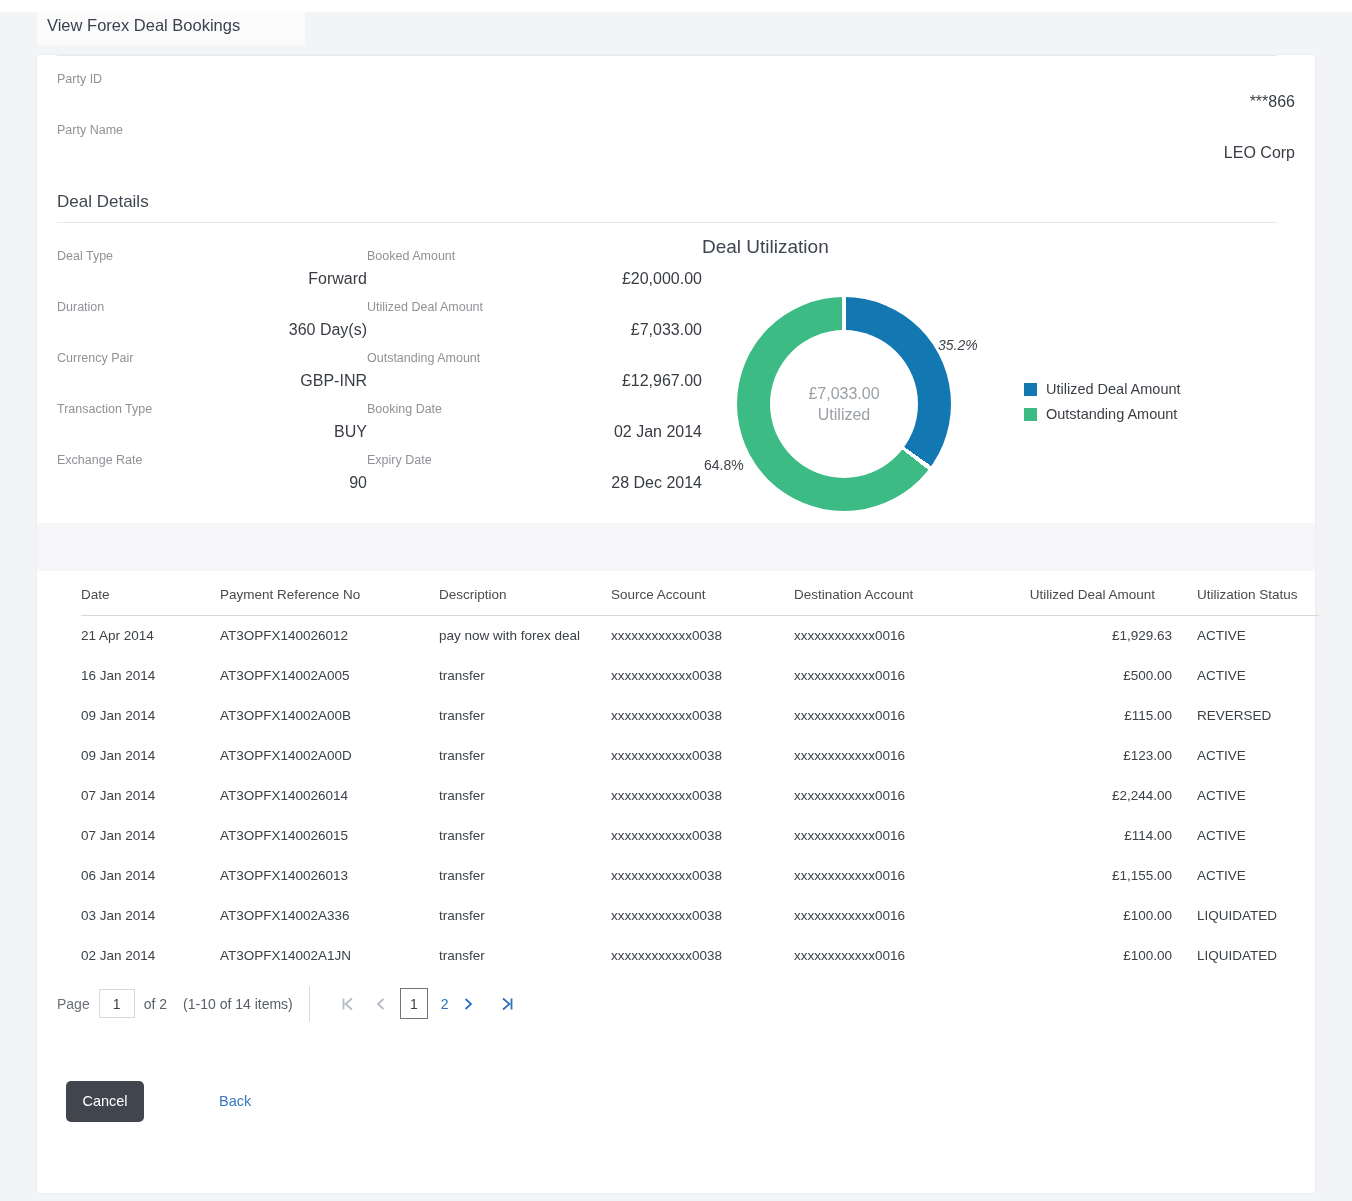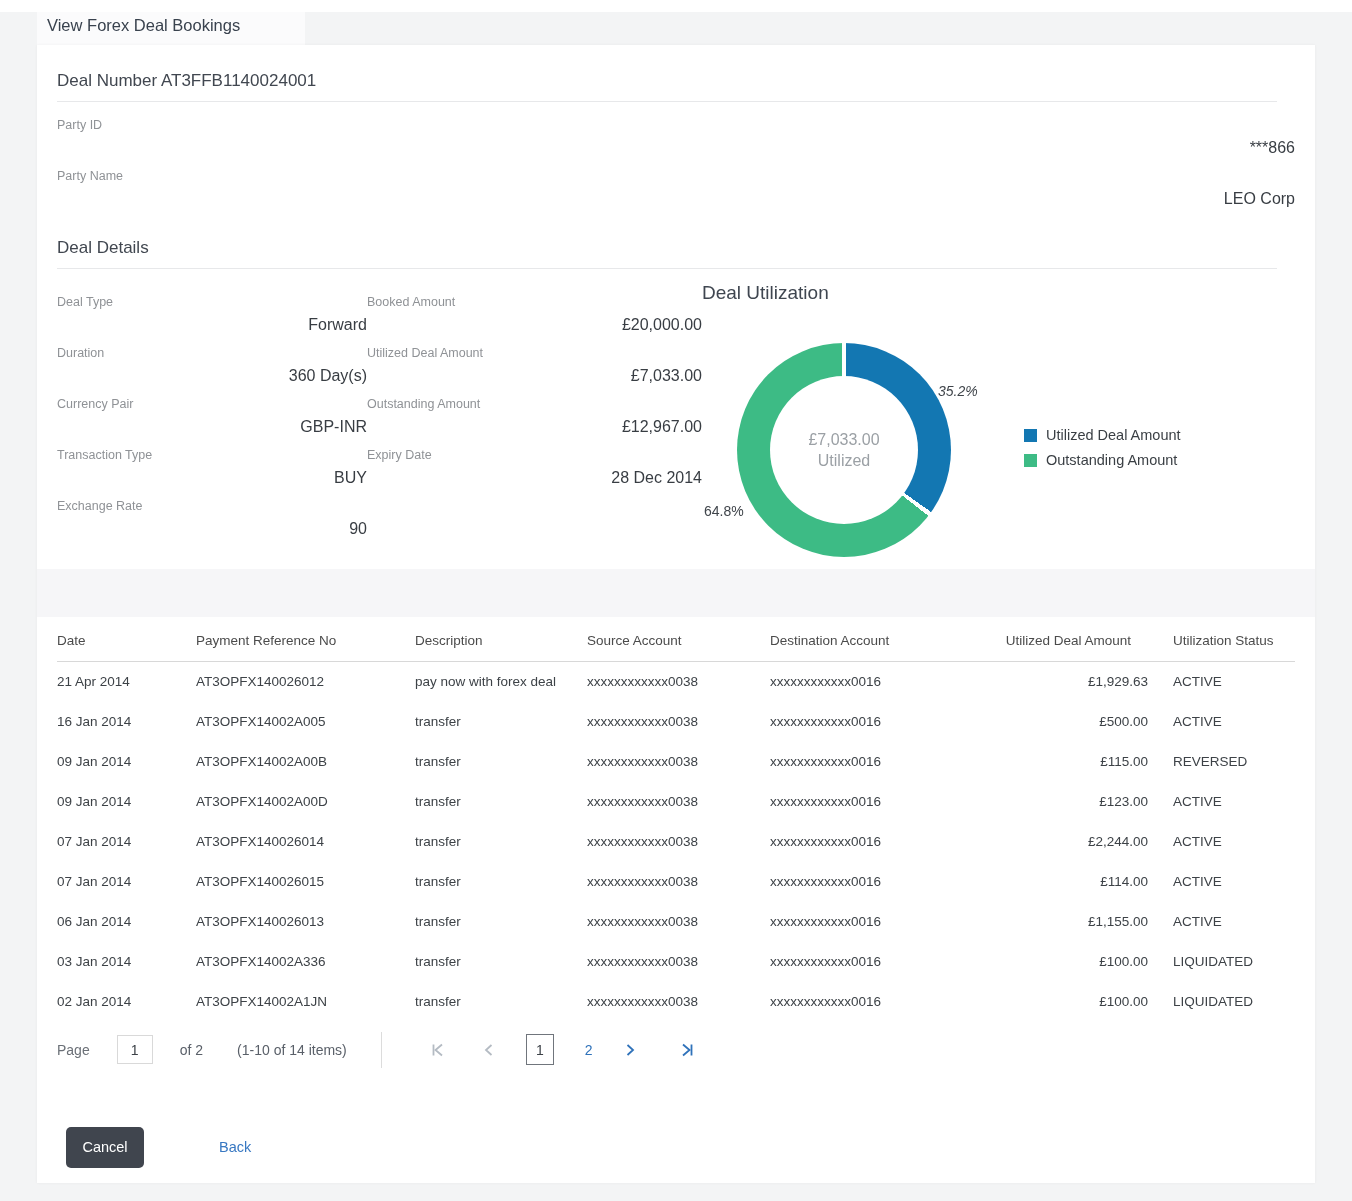--- a/index.html
+++ b/index.html
@@ -40,30 +40,30 @@
   .pct-utilized { left:201px; top:40px;font-style:italic; }
   .pct-outstanding { left:-33px; top:160px; }
 
   .legend { position:absolute; left:322px; top:148px; }
   .legend-row { display:flex; align-items:center; margin-bottom:9px; }
   .legend-swatch { width:13px; height:13px; display:inline-block; margin-right:9px; }
   .legend-text { font-size:14.5px; color:#3a3f44; }
 
   .grey-band { margin:12px -20px 0; height:48px; background:#f6f6f8; }
 
-  table { width:100%; border-collapse:collapse; table-layout:fixed; }
+  table { width:100%; border-collapse:collapse; table-layout:fixed;margin-left:24px; }
   th { font-size:13.5px; color:#4b4b4b; font-weight:400; text-align:left; padding:16px 0 13px;
        border-bottom:1px solid #d8d8d8; }
   td { font-size:13.5px; color:#3d4247; height:40px; padding:0; }
   th:nth-child(3), td:nth-child(3) { padding-left:7px; }
   th:nth-child(6), td:nth-child(6) { text-align:right; }
   th:nth-child(6) { padding-right:17px; }
   th:nth-child(7), td:nth-child(7) { padding-left:25px; }
 
-  .pagination { display:flex; align-items:center; margin-top:9px; height:38px; font-size:14px;gap:18px; }
+  .pagination { display:flex; align-items:center; margin-top:9px; height:38px; font-size:14px; }
   .pg-label { color:#6b7077; }
   .pg-input { width:36px; height:29px; border:1px solid #d9d9d9; background:#fff; text-align:center;
               font-size:14px; color:#3c4147; margin-left:9px; font-family:inherit; }
   .pg-of { color:#5a6069; margin-left:9px; }
   .pg-items { color:#5a6069; margin-left:16px; }
   .pg-divider { width:1px; height:36px; background:#dcdcdc; margin:0 16px 0 16px; }
   .pg-btn { background:none; border:none; cursor:pointer; padding:4px 6px; margin-left:8px;
             display:flex; align-items:center; }
   .pg-current { width:28px; height:31px; border:1px solid #70757c; display:inline-flex;
                 align-items:center; justify-content:center; color:#3c4147; margin-left:8px; }
@@ -78,21 +78,20 @@
 <body>
 
 <div class="top-strip"></div>
 
 <div class="title-band">
   <div class="title-tab">View Forex Deal Bookings</div>
 </div>
 
 <div class="card">
 
-  <div class="section-heading">Deal Number AT3FFB1140024001</div>
   <div class="divider"></div>
 
   <div class="fields">
       <div class="field">
         <div class="field-label">Party ID</div>
         <div class="field-value">***866</div>
       </div>
       <div class="field">
         <div class="field-label">Party Name</div>
         <div class="field-value">LEO Corp</div>
@@ -130,20 +129,24 @@
           <div class="field-label">Booked Amount</div>
           <div class="field-value">£20,000.00</div>
         </div>
         <div class="field">
           <div class="field-label">Utilized Deal Amount</div>
           <div class="field-value">£7,033.00</div>
         </div>
         <div class="field">
           <div class="field-label">Outstanding Amount</div>
           <div class="field-value">£12,967.00</div>
+        </div>
+        <div class="field">
+          <div class="field-label">Booking Date</div>
+          <div class="field-value">02 Jan 2014</div>
         </div>
         <div class="field">
           <div class="field-label">Expiry Date</div>
           <div class="field-value">28 Dec 2014</div>
         </div>
       </div>
 
     <div class="chart-area">
       <div class="chart-title">Deal Utilization</div>
 

